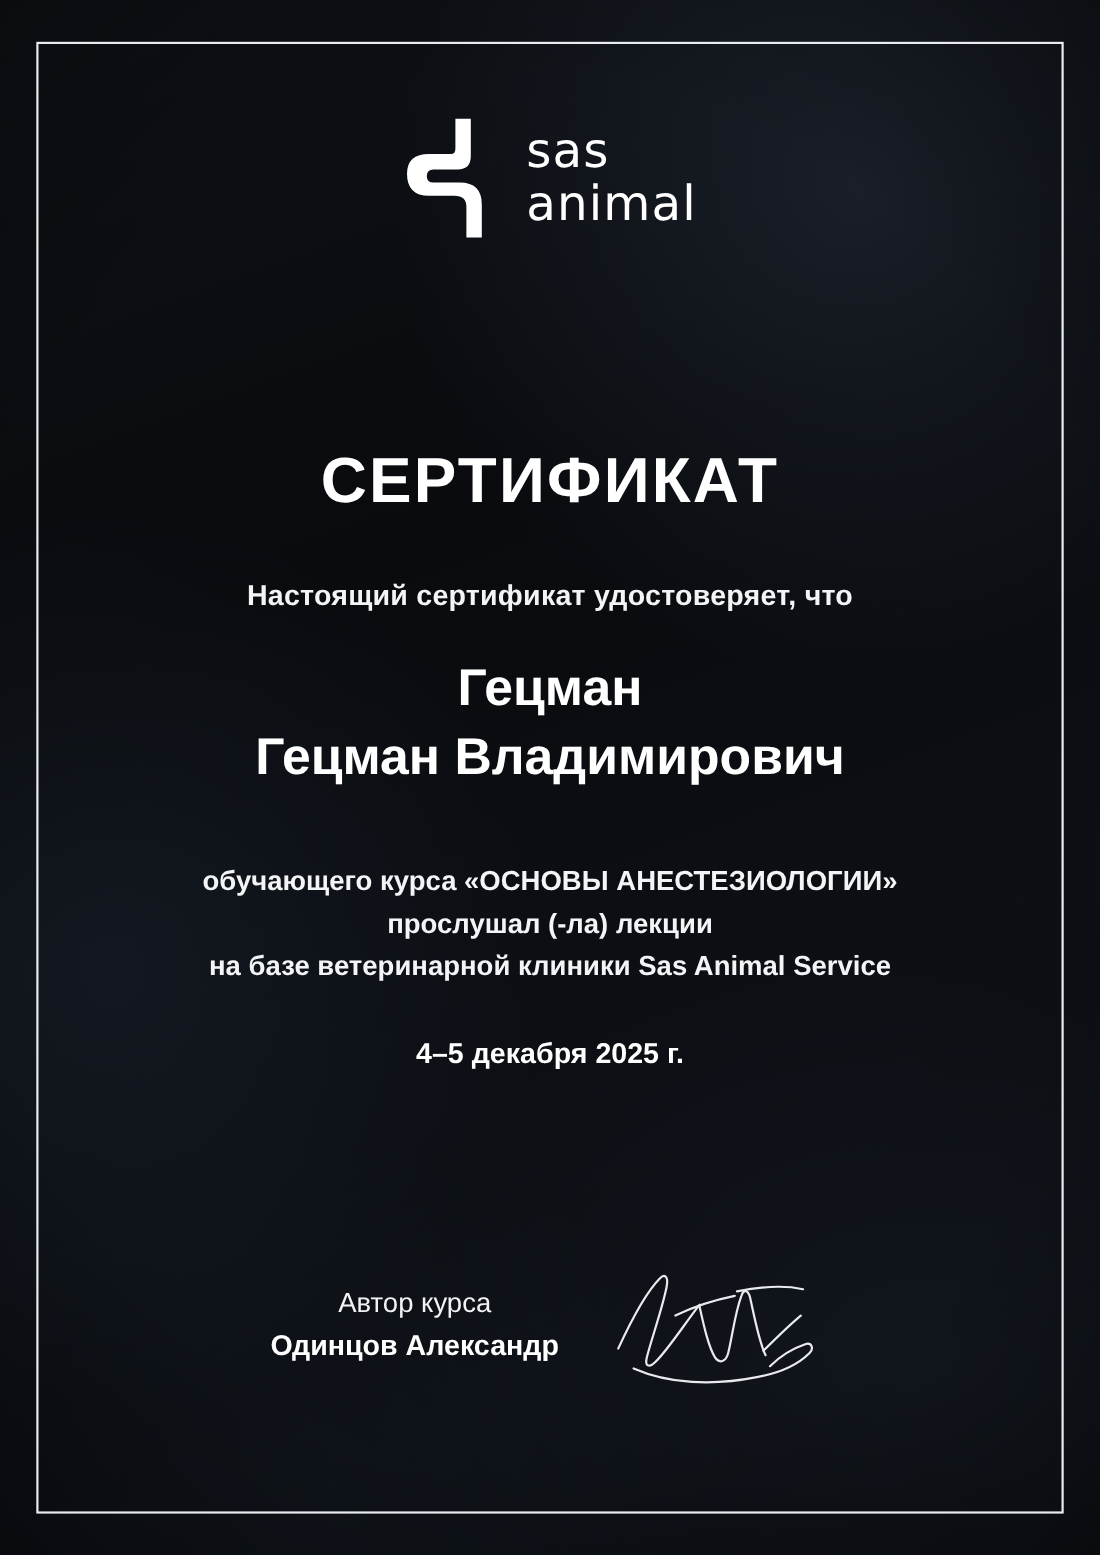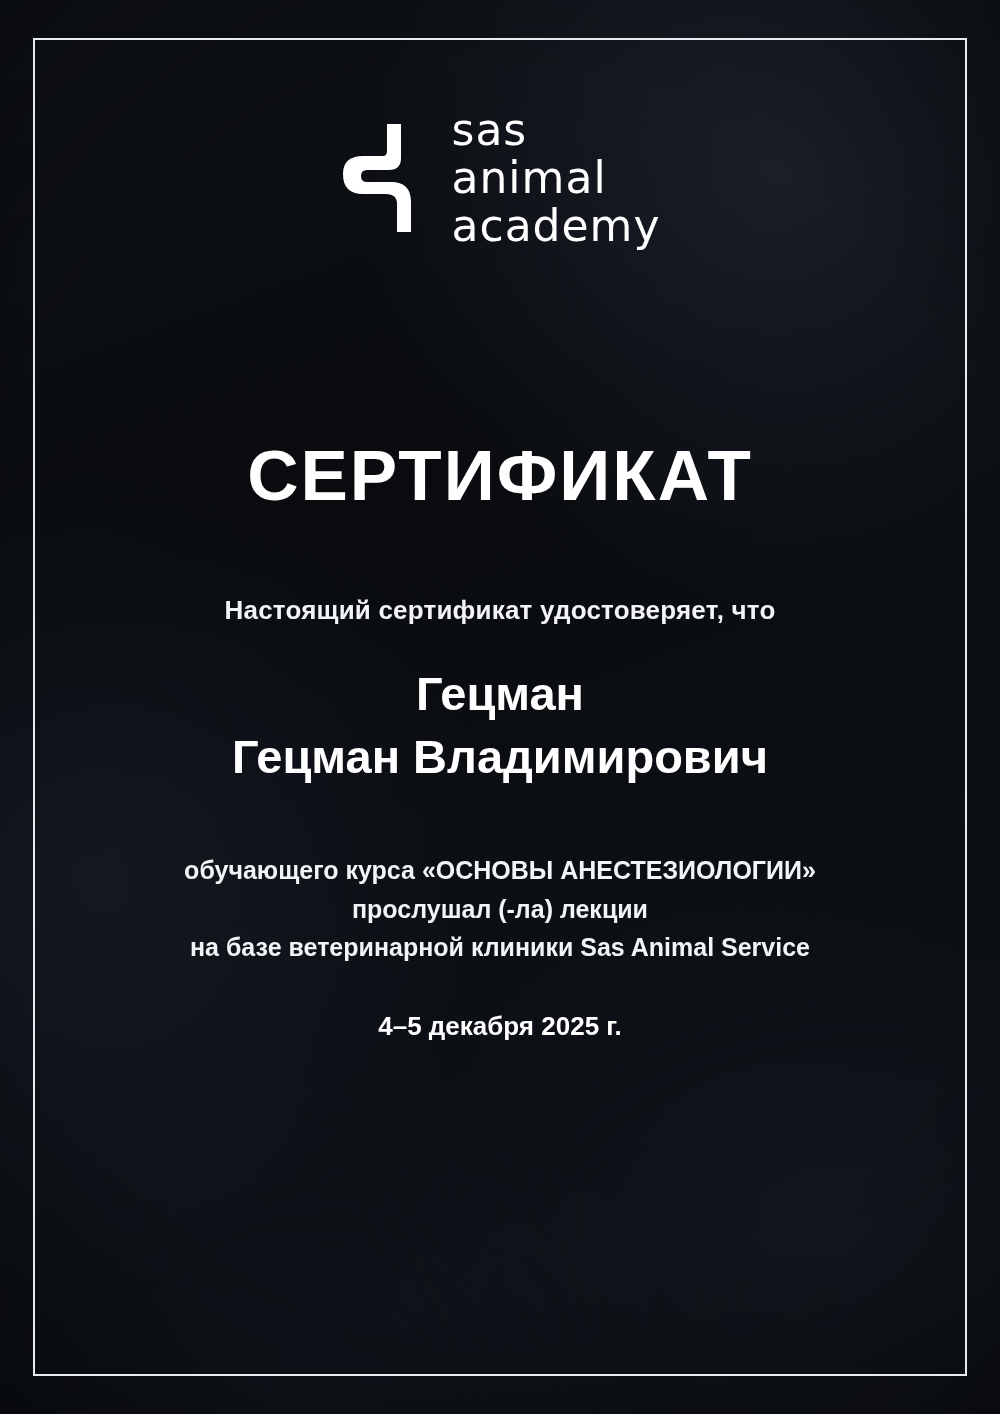--- a/index.html
+++ b/index.html
@@ -88,30 +88,30 @@
     font-weight: 400;
     color: #ffffff;
     font-family: "DejaVu Sans", sans-serif;
     letter-spacing: 1px;
     margin: 2px 0;
   }
 
   
   .title {
     margin-top: 190px;
-    font-size: 71px;
+    font-size: 58px;
     font-weight: 700;
     letter-spacing: 2px;
     color: #ffffff;
     font-family: "Liberation Sans", sans-serif;
     line-height: 1;
   }
 
   .lead {
-    margin-top: 84px;
+    margin-top: 60px;
     font-size: 26px;
     font-weight: 700;
     color: #f2f4f6;
     letter-spacing: 0.2px;
   }
 
   .recipient {
     margin-top: 36px;
     font-size: 47px;
     font-weight: 700;
@@ -178,36 +178,51 @@
 
   <div class="content">
 
     <div class="logo">
       <svg class="logo-mark" viewBox="0 0 74 112" aria-hidden="true">
         <path fill="#ffffff" d="M62 2 L62 36 Q62 48 50 48 L28 48 Q22 48 22 54 Q22 60 28 60 L52 60 Q72 60 72 80 L72 110 L58 110 L58 82 Q58 72 47 72 L24 72 Q4 72 4 52 Q4 34 24 34 L44 34 Q48 34 48 29 L48 2 Z"></path>
       </svg>
       <div class="logo-words">
         <span>sas</span>
         <span>animal</span>
-        <span>academy</span>
       </div>
     </div>
 
     <div class="title">СЕРТИФИКАТ</div>
 
     <div class="lead">Настоящий сертификат удостоверяет, что</div>
 
     <div class="recipient">
       <span class="surname">Гецман</span>
       <span class="given">Гецман Владимирович</span>
     </div>
 
     <div class="body-text">
       <span class="line">обучающего курса «ОСНОВЫ АНЕСТЕЗИОЛОГИИ»</span>
       <span class="line">прослушал (-ла) лекции</span>
       <span class="line">на базе ветеринарной клиники Sas Animal Service</span>
     </div>
 
     <div class="date">4–5 декабря 2025 г.</div>
 
+    <div class="sign-block">
+      <div class="sign-texts">
+        <div class="sign-role">Автор курса</div>
+        <div class="sign-name">Одинцов Александр</div>
+      </div>
+      <svg class="signature-svg" viewBox="0 0 210 120" aria-hidden="true">
+        <g fill="none" stroke="#e8eaee" stroke-width="2" stroke-linecap="round" stroke-linejoin="round">
+          <path d="M18 78 C30 52 44 26 56 14 C60 10 64 12 62 22 C58 42 48 70 44 86 C42 94 46 96 52 90 C64 78 78 56 92 38"></path>
+          <path d="M70 48 C86 40 104 34 124 30"></path>
+          <path d="M92 40 C96 58 100 76 106 86 C110 92 116 90 118 82 C122 66 124 46 130 30 C132 24 136 24 138 32 C142 50 146 72 152 84"></path>
+          <path d="M126 26 C146 22 168 20 186 24"></path>
+          <path d="M150 80 C160 70 172 58 184 48"></path>
+          <path d="M32 96 C64 110 104 112 144 104 C166 100 182 92 192 82 C196 78 194 72 188 74 C176 78 164 86 156 94"></path>
+        </g>
+      </svg>
+    </div>
 
   </div>
 </div>
 
 </body></html>

